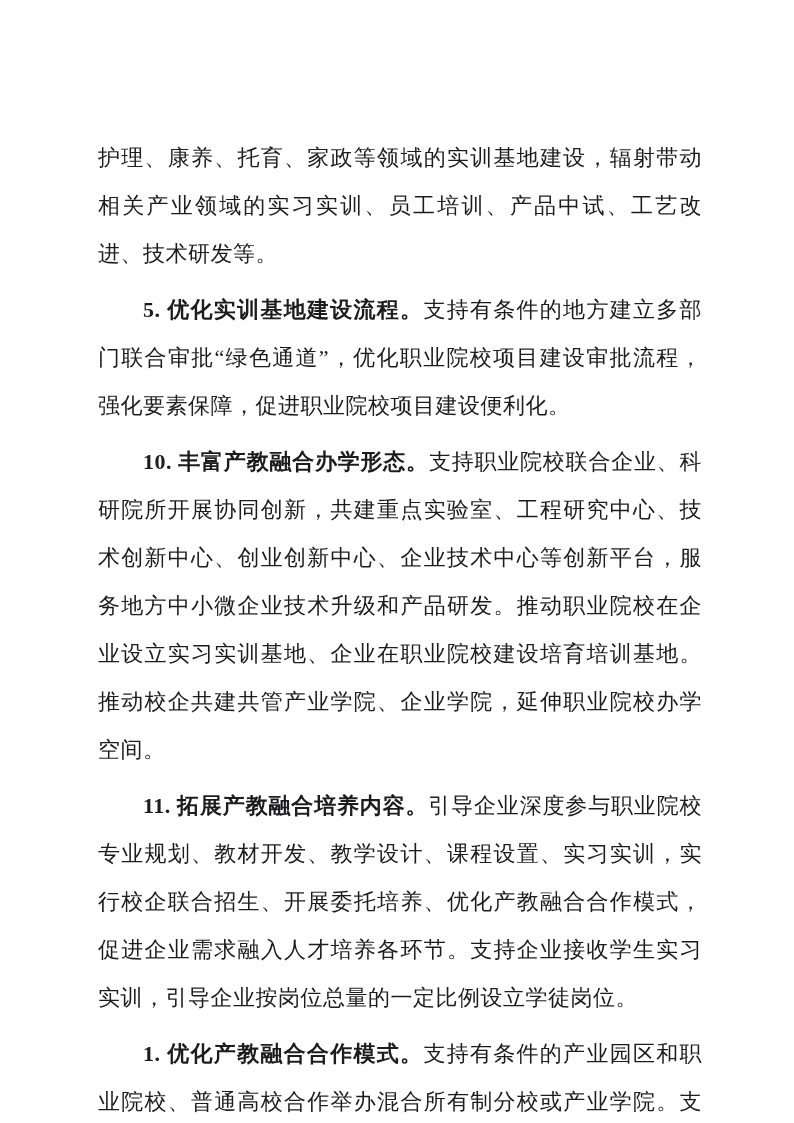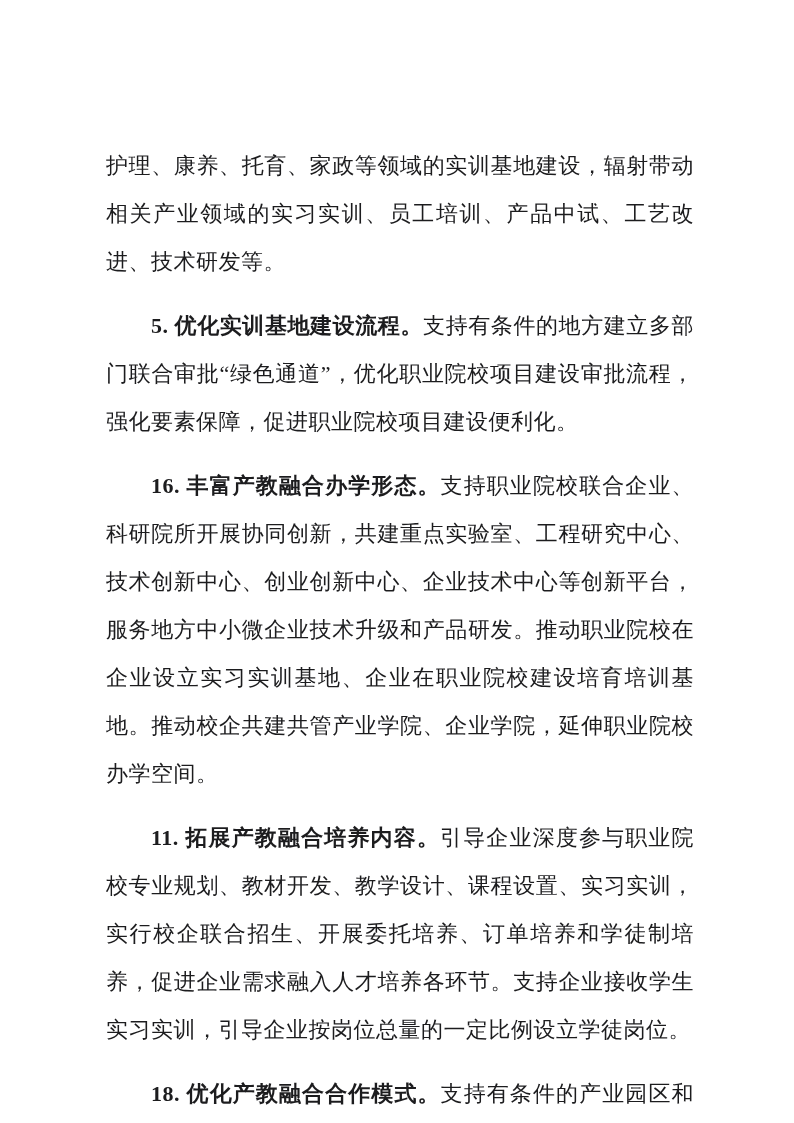--- a/index.html
+++ b/index.html
@@ -16,21 +16,21 @@
     font-family: "Liberation Serif", "DejaVu Serif", serif;
     color: #1c1c1e;
   }
   .content {
     position: absolute;
     left: 90px;
     top: 126px;
     width: 620px;
   }
   .para {
-    margin: 16px;
+    margin: 8px;
     padding: 0;
     font-size: 22px;
     line-height: 48px;
     text-align: justify;
     text-align-last: left;
     letter-spacing: 0.5px;
     word-break: break-all;
   }
   .para.indent {
     text-indent: 45px;
@@ -39,17 +39,17 @@
     font-weight: bold;
   }
 </style>
 </head>
 <body>
 
 <div class="page">
   <div class="content" id="doc">
       <p class="para"><span>护理、康养、托育、家政等领域的实训基地建设，辐射带动相关产业领域的实习实训、员工培训、产品中试、工艺改进、技术研发等。</span></p>
       <p class="para indent"><span class="lead">5. 优化实训基地建设流程。</span><span>支持有条件的地方建立多部门联合审批“绿色通道”，优化职业院校项目建设审批流程，强化要素保障，促进职业院校项目建设便利化。</span></p>
-      <p class="para indent"><span class="lead">16. 丰富产教融合办学形态。</span><span>支持职业院校联合企业、科研院所开展协同创新，共建重点实验室、工程研究中心、技术创新中心、创业创新中心、企业技术中心等创新平台，服务地方中小微企业技术升级和产品研发。推动职业院校在企业设立实习实训基地、企业在职业院校建设培育培训基地。推动校企共建共管产业学院、企业学院，延伸职业院校办学空间。</span></p>
-      <p class="para indent"><span class="lead">11. 拓展产教融合培养内容。</span><span>引导企业深度参与职业院校专业规划、教材开发、教学设计、课程设置、实习实训，实行校企联合招生、开展委托培养、订单培养和学徒制培养，促进企业需求融入人才培养各环节。支持企业接收学生实习实训，引导企业按岗位总量的一定比例设立学徒岗位。</span></p>
-      <p class="para indent"><span class="lead">18. 优化产教融合合作模式。</span><span>支持有条件的产业园区和职业院校、普通高校合作举办混合所有制分校或产业学院。支持和规范社会力量兴办职业教育，通过企业资本投入、社会资本投入等多种方式推进职业院校股份制、混合所有制改革。允许企业以资</span></p>
+      <p class="para indent"><span class="lead">10. 丰富产教融合办学形态。</span><span>支持职业院校联合企业、科研院所开展协同创新，共建重点实验室、工程研究中心、技术创新中心、创业创新中心、企业技术中心等创新平台，服务地方中小微企业技术升级和产品研发。推动职业院校在企业设立实习实训基地、企业在职业院校建设培育培训基地。推动校企共建共管产业学院、企业学院，延伸职业院校办学空间。</span></p>
+      <p class="para indent"><span class="lead">11. 拓展产教融合培养内容。</span><span>引导企业深度参与职业院校专业规划、教材开发、教学设计、课程设置、实习实训，实行校企联合招生、开展委托培养、优化产教融合合作模式，促进企业需求融入人才培养各环节。支持企业接收学生实习实训，引导企业按岗位总量的一定比例设立学徒岗位。</span></p>
+      <p class="para indent"><span class="lead">1. 优化产教融合合作模式。</span><span>支持有条件的产业园区和职业院校、普通高校合作举办混合所有制分校或产业学院。支持和规范社会力量兴办职业教育，通过企业资本投入、社会资本投入等多种方式推进职业院校股份制、混合所有制改革。允许企业以资</span></p>
     </div>
 </div>
 
 </body></html>

